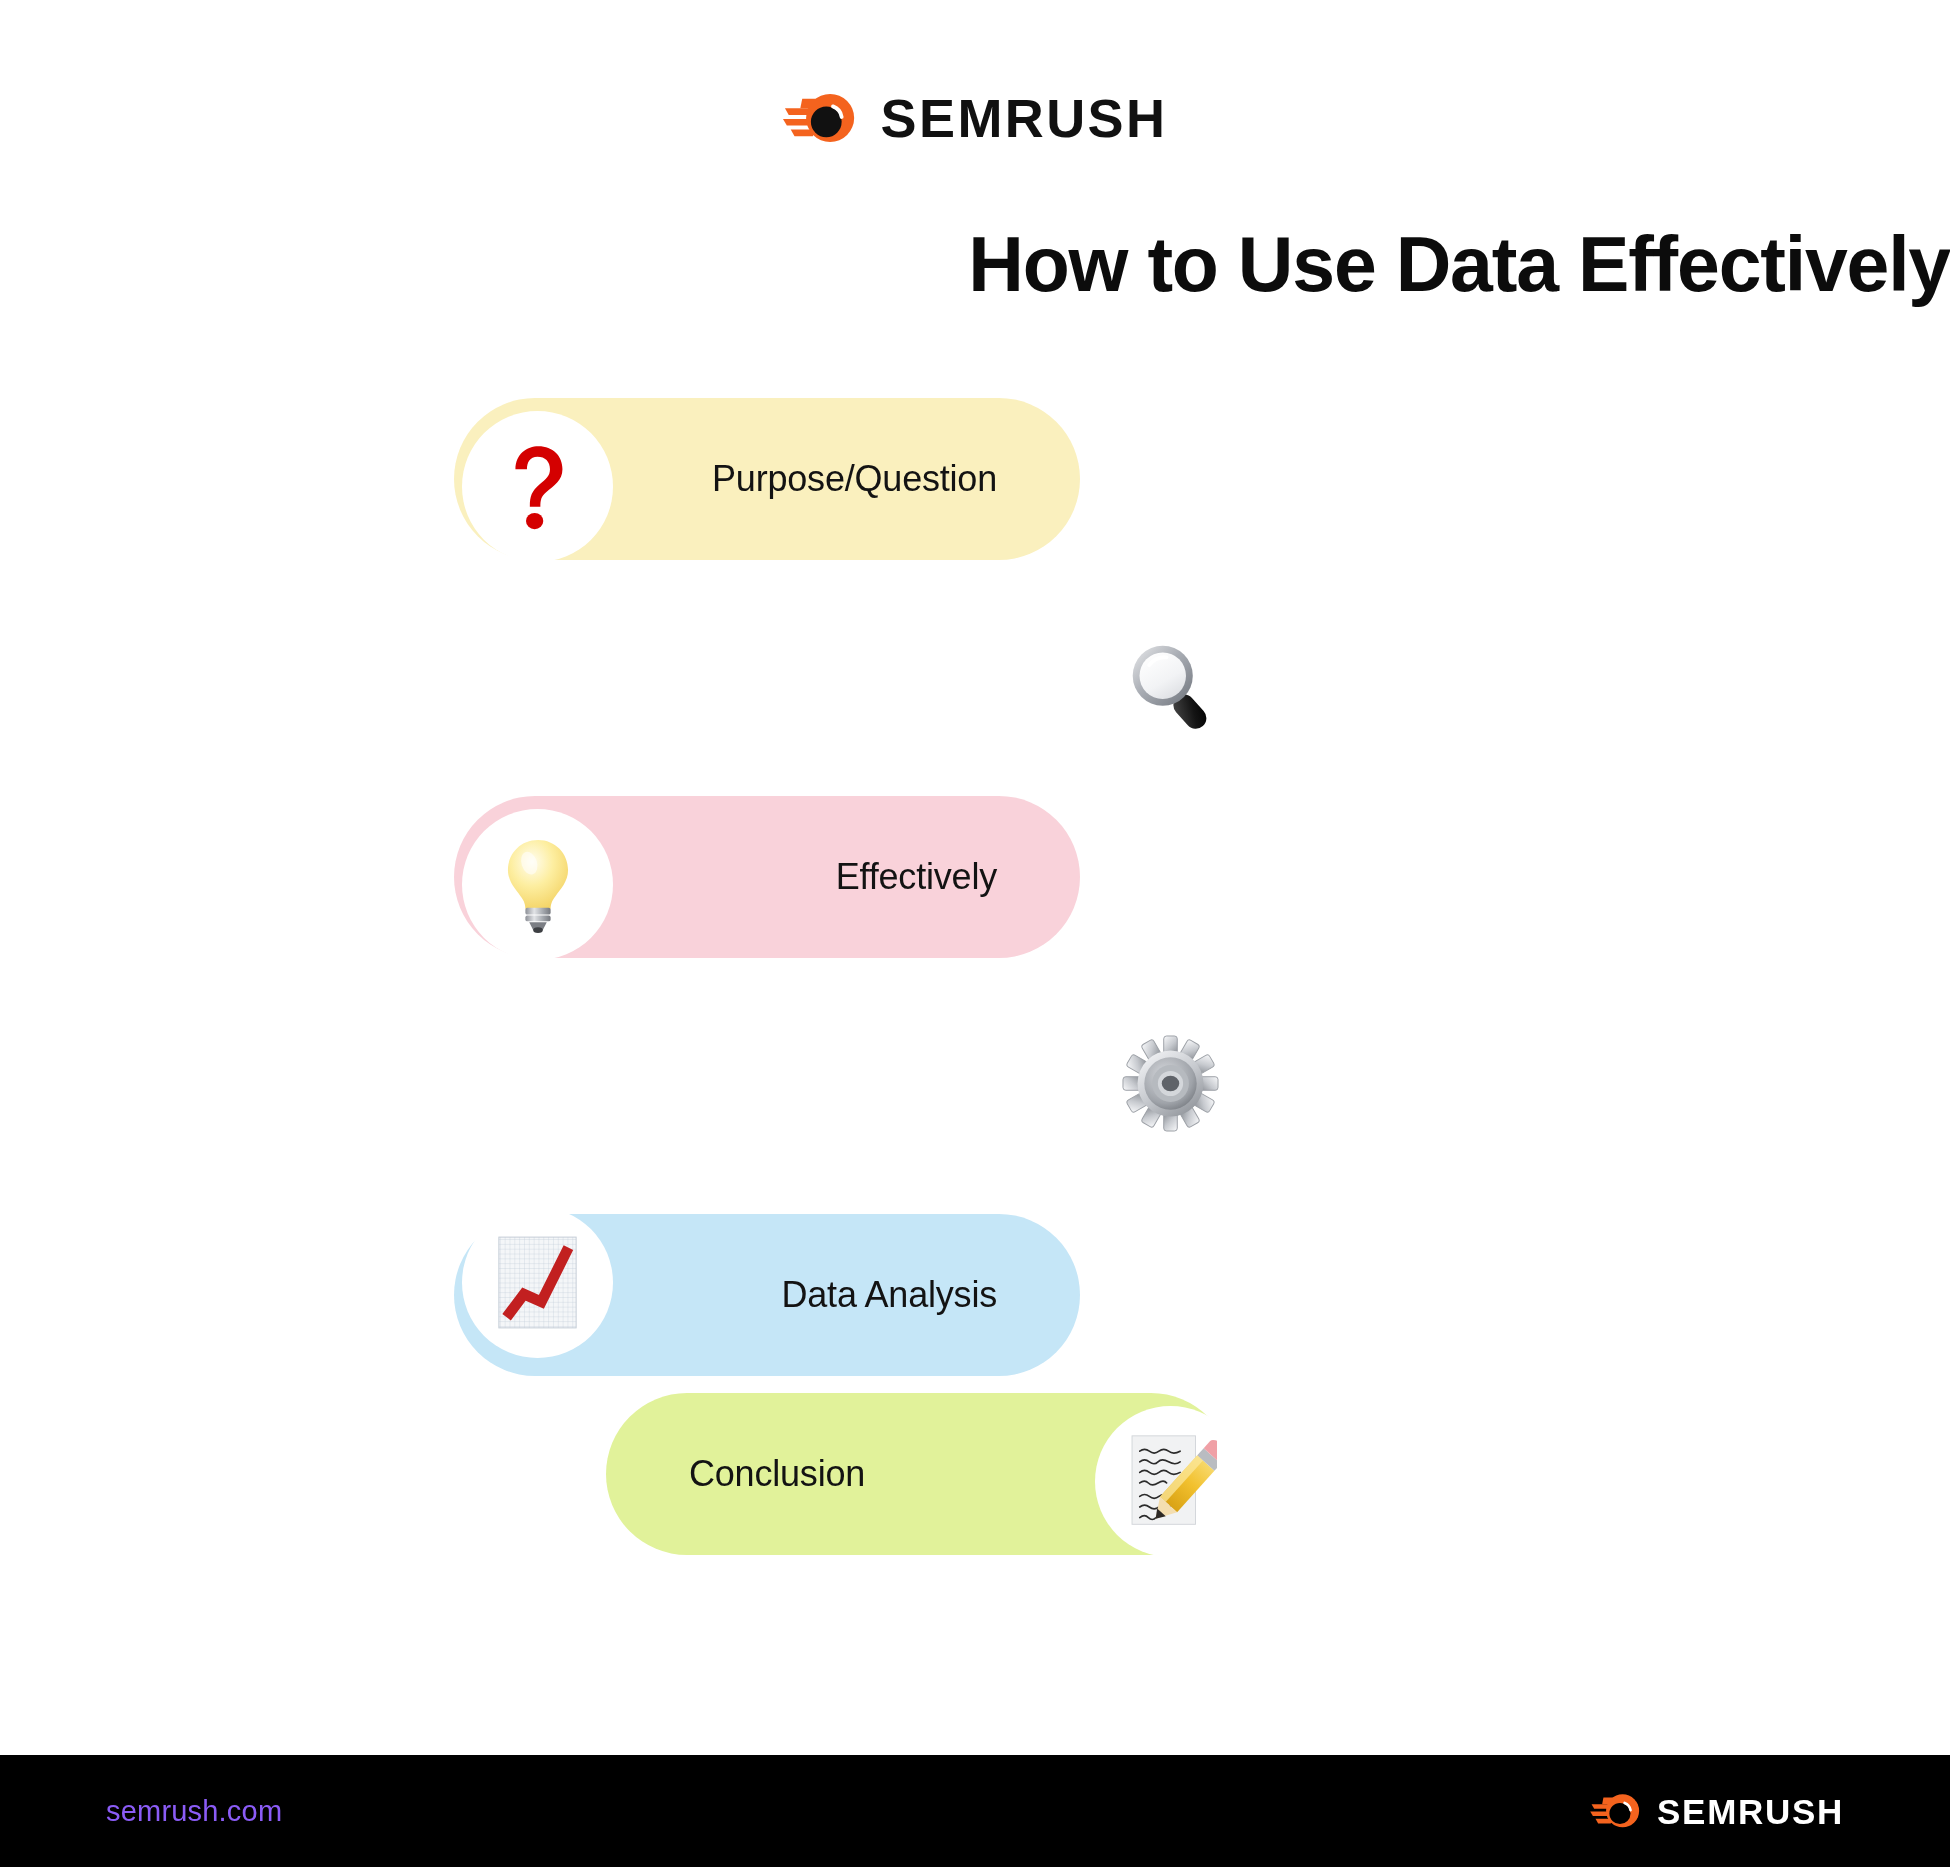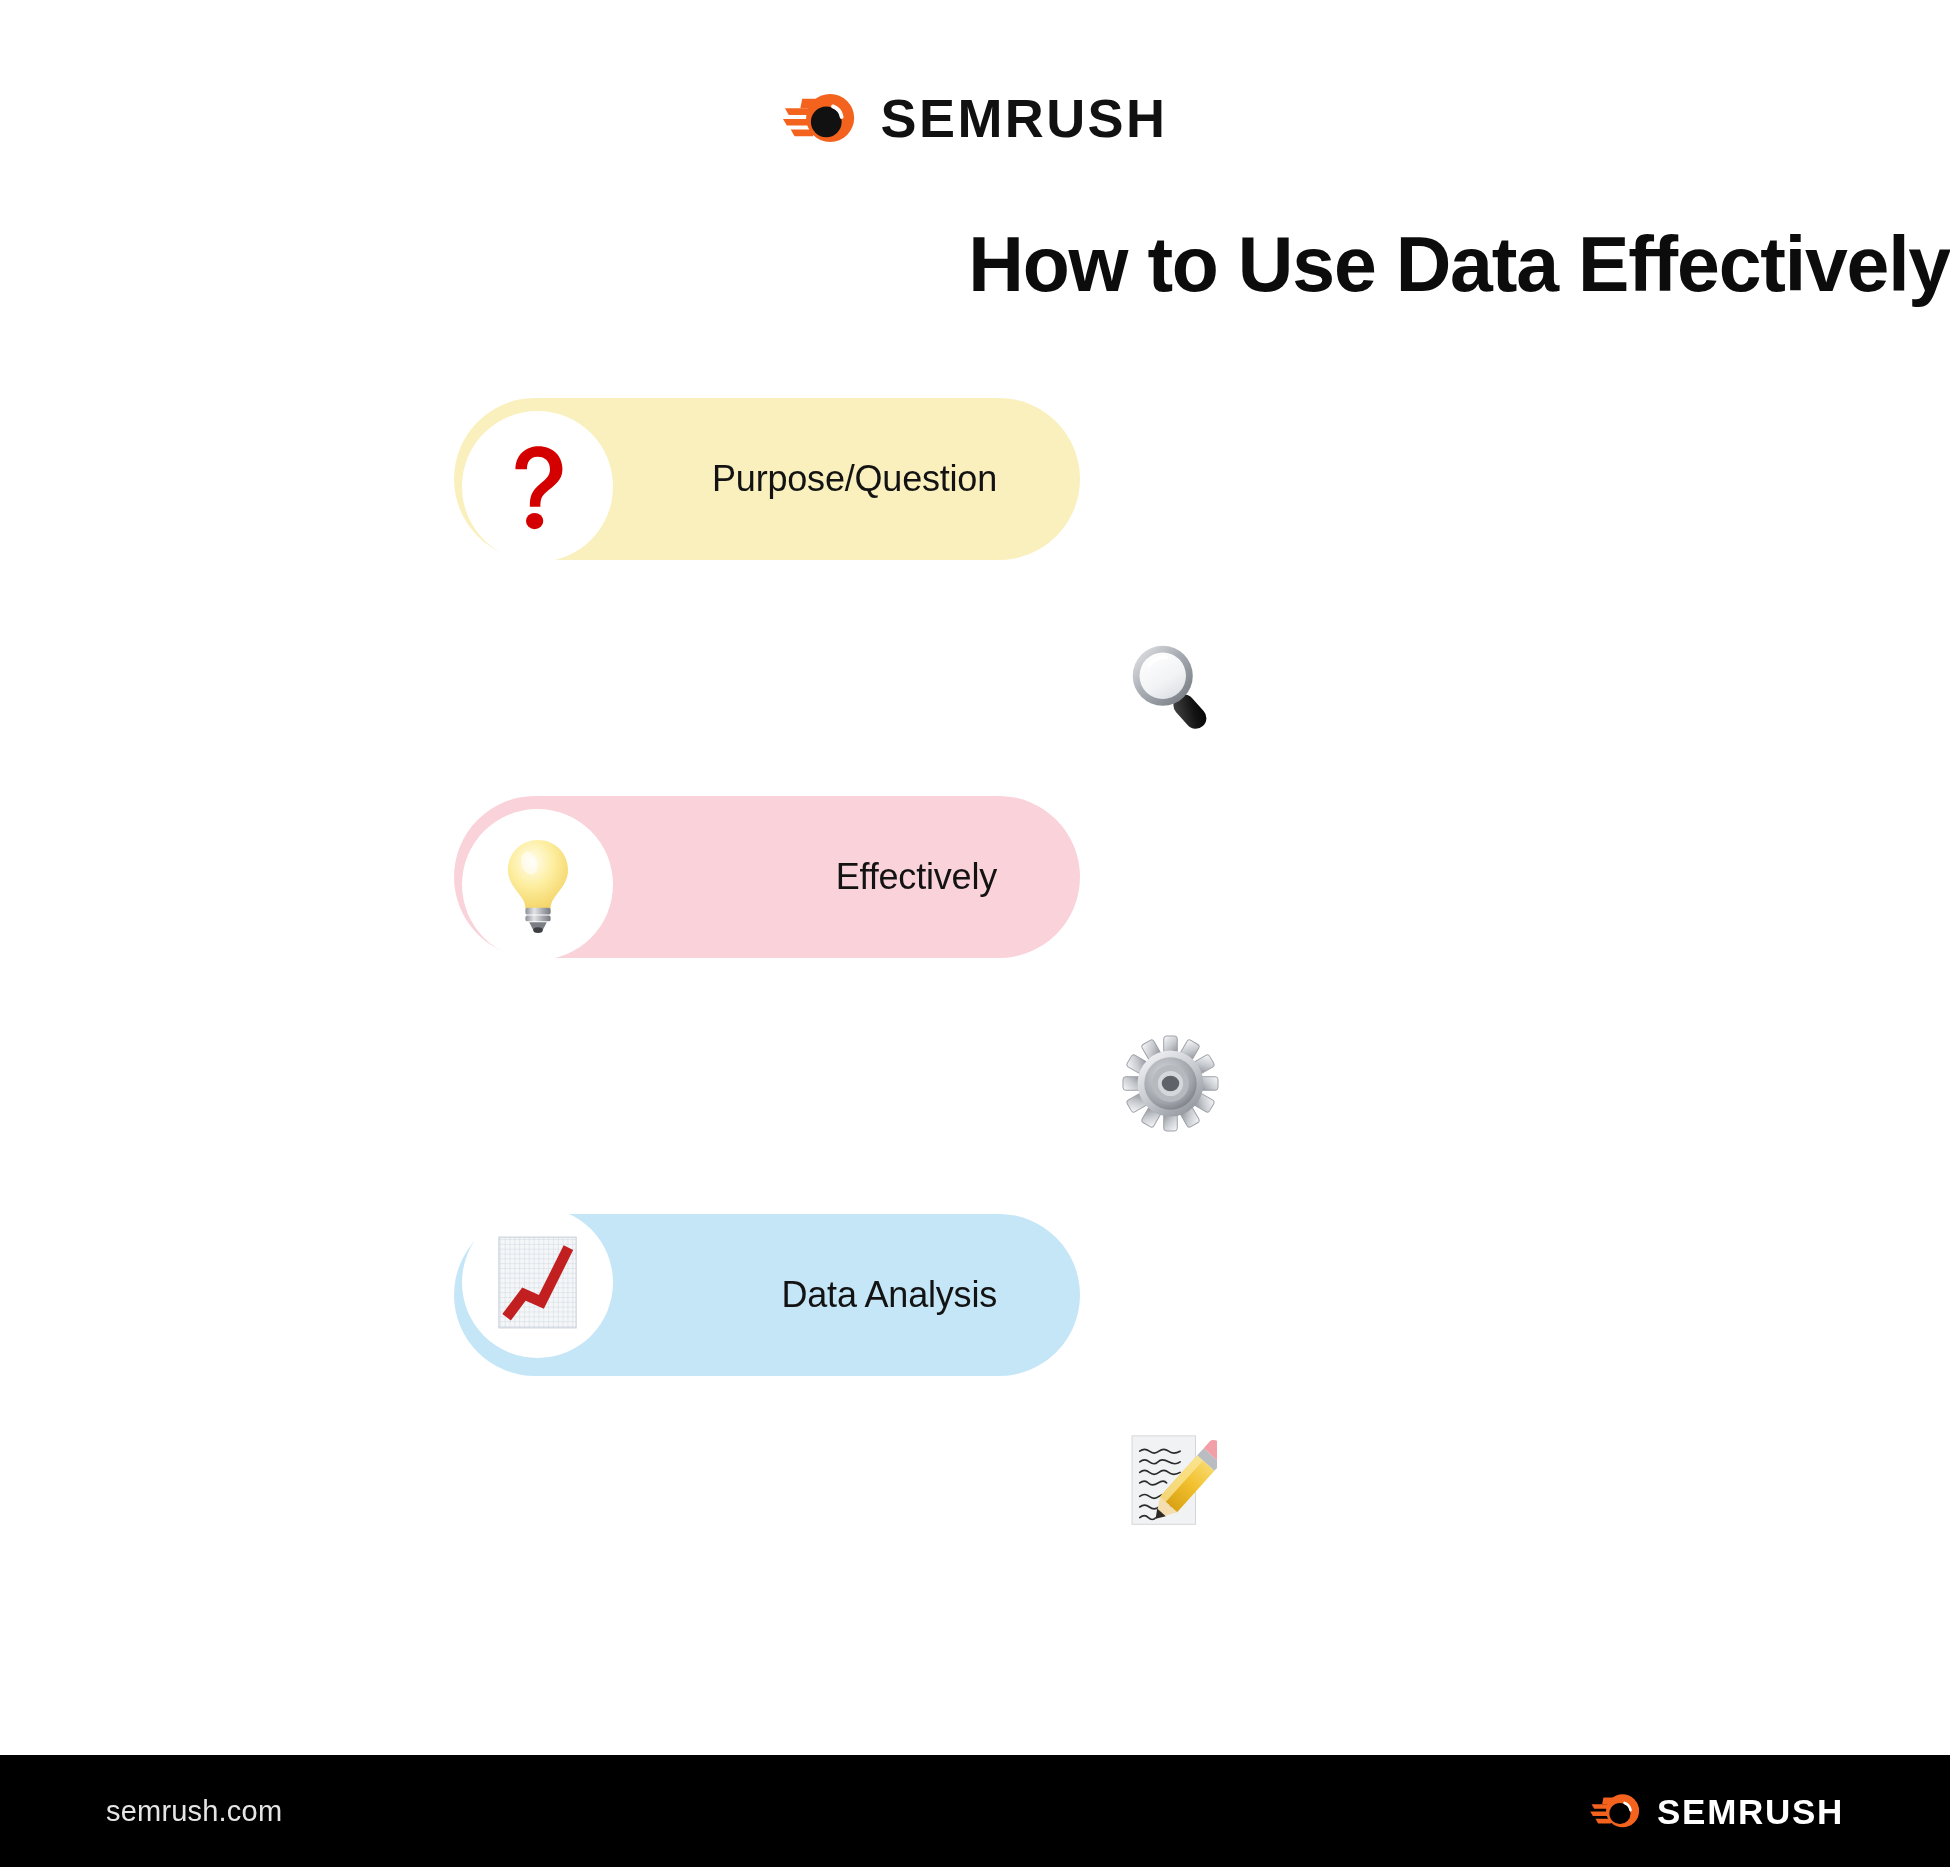--- a/index.html
+++ b/index.html
@@ -106,21 +106,21 @@
     bottom: 0;
     width: 100%;
     height: 112px;
     background: #000000;
     display: flex;
     align-items: center;
     justify-content: space-between;
     padding: 0 106px 0 106px;
   }
   .footer-url {
-    color: #e5e5e5;
+    color: #8b5cf6;
     font-size: 29px;
     letter-spacing: 0.2px;
   }
   .footer-logo {
     display: flex;
     align-items: center;
     gap: 15.4px;
   }
   .footer-word {
     font-size: 35px;
@@ -288,20 +288,23 @@
           </defs>
           <rect x="4" y="3" width="80" height="94" fill="#f4f6f8" stroke="#c3ccd6" stroke-width="1"></rect>
           <rect x="4" y="3" width="80" height="94" fill="url(#grid)"></rect>
           <path d="M12 86 L30 62 L48 70 L76 14" stroke="#c22020" stroke-width="11" fill="none" stroke-linejoin="miter" stroke-linecap="butt"></path>
         </svg>
       </span>
     </div>
   </div>
 
   <div class="step-row">
+    <div class="pill right-anchor" style="background: rgb(225, 242, 154);">
+      <span class="pill-label">Conclusion</span>
+    </div>
     <div class="badge at-right">
       <span>
         <svg width="93" height="100" viewBox="0 0 96 104">
           <defs>
             <linearGradient id="pencilG" x1="0" y1="0" x2="0" y2="1">
               <stop offset="0%" stop-color="#f7d86a"></stop>
               <stop offset="45%" stop-color="#f2c12e"></stop>
               <stop offset="100%" stop-color="#d9a215"></stop>
             </linearGradient>
           </defs>

